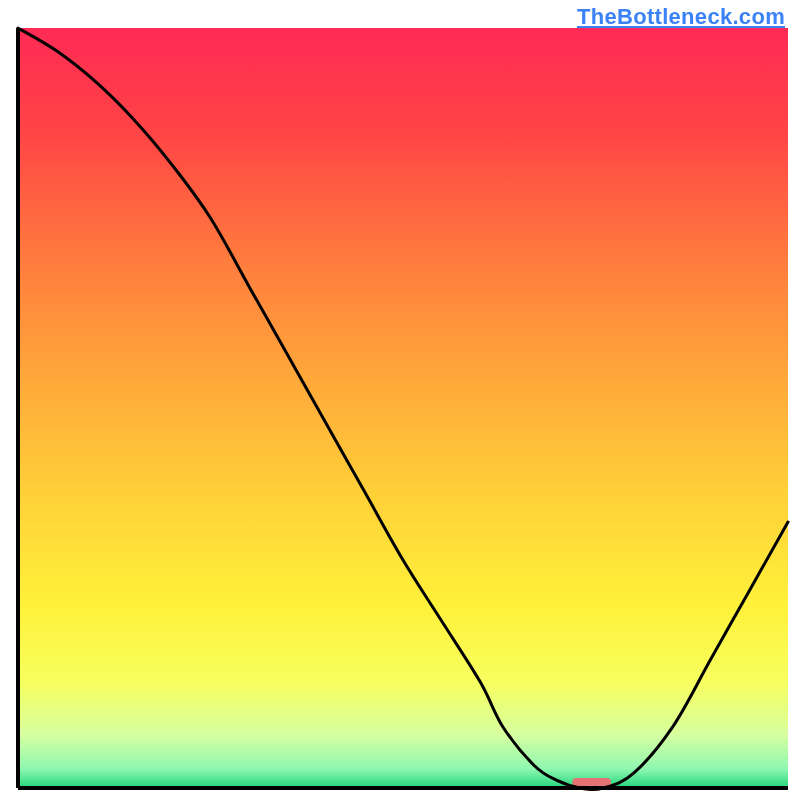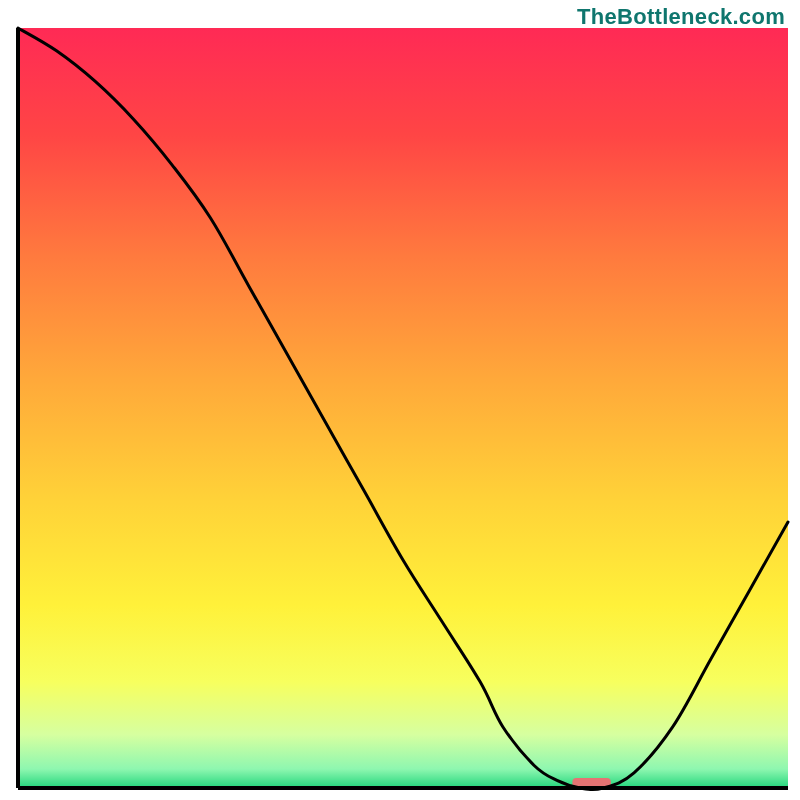--- a/index.html
+++ b/index.html
@@ -15,23 +15,24 @@
     position: relative;
     width: 800px;
     height: 800px;
   }
   .watermark {
     position: absolute;
     top: 4px;
     right: 15px;
     font-size: 22px;
     font-weight: 600;
-    color: #0f766e;
+    color: #3b82f6;
     letter-spacing: 0.3px;
     z-index: 10;
+    text-decoration: underline;
   }
   svg.chart {
     position: absolute;
     inset: 0;
     width: 800px;
     height: 800px;
   }
 </style>
 </head>
 <body>

